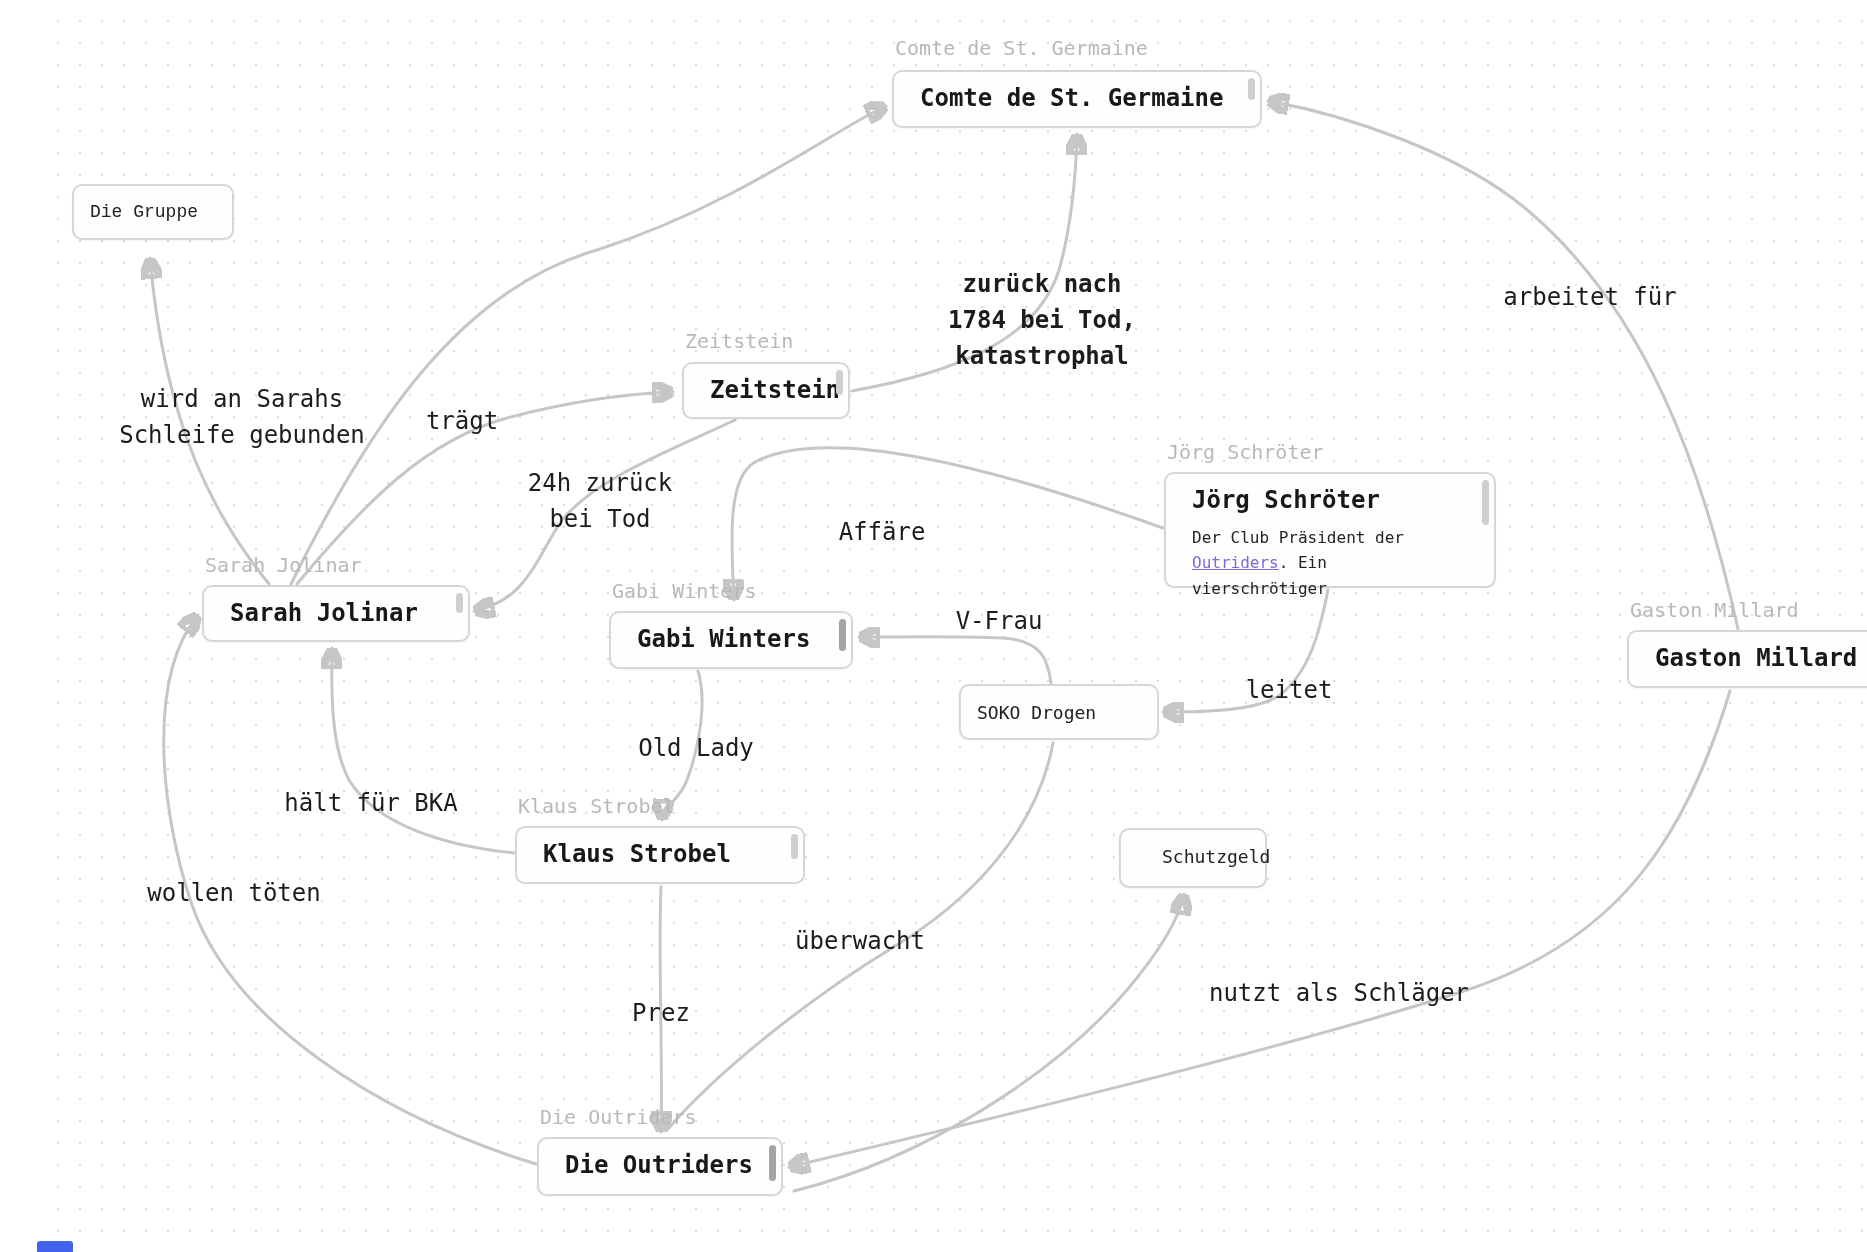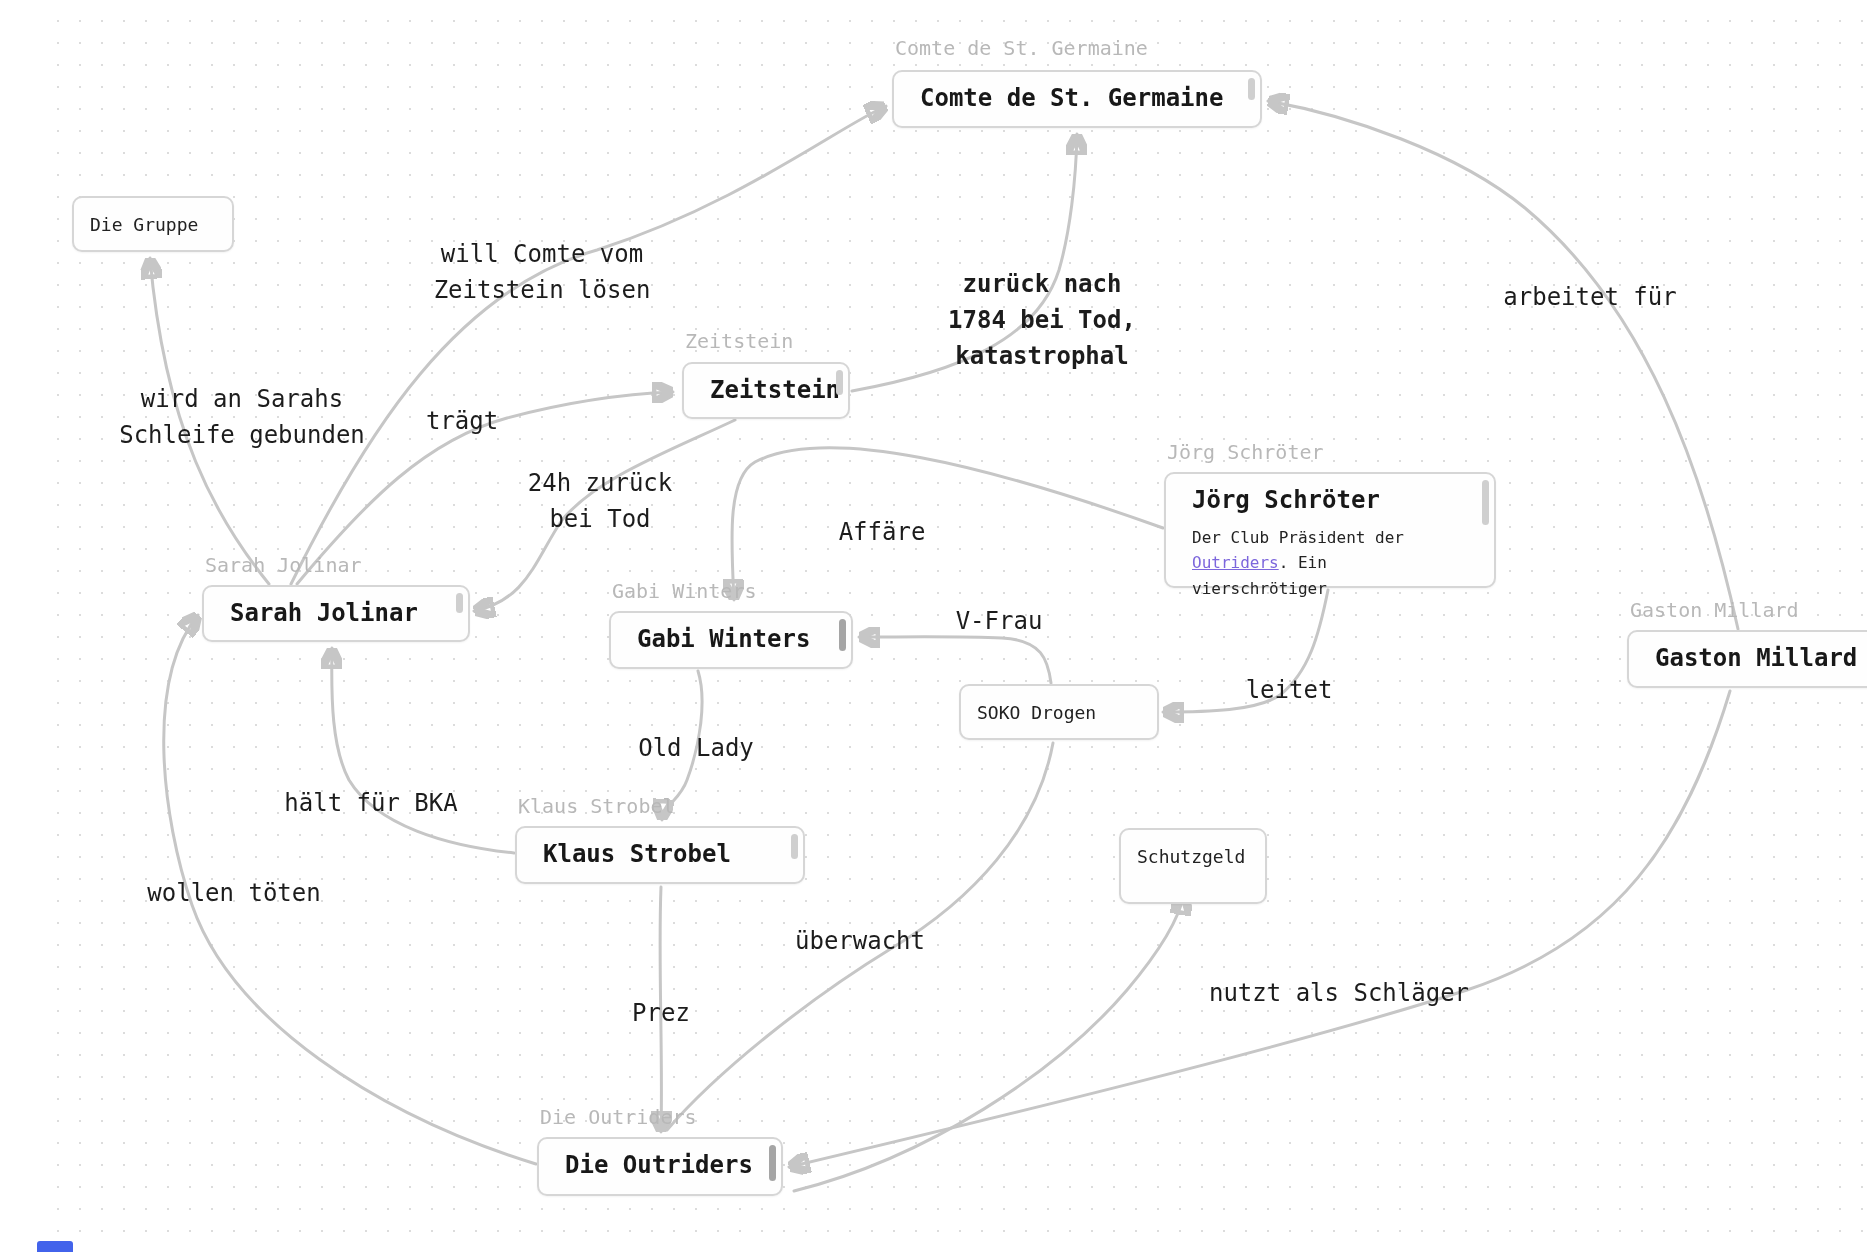--- a/index.html
+++ b/index.html
@@ -41,30 +41,30 @@
   .sbar{
     position:absolute;top:6px;right:5px;width:7px;border-radius:4px;background:#cfcfcf;
   }
   .sbar.dark{background:#a5a5a5;}
   .edge-label{
     position:absolute;transform:translate(-50%,-50%);
     font-size:24px;line-height:1.5;color:#1c1c1c;
     white-space:pre-line;text-align:center;
   }
   
-  #node-die-gruppe{left:35px;top:196px;width:162px;height:56px;}
+  #node-die-gruppe{left:35px;top:184px;width:162px;height:56px;font-family:Liberation Mono, monospace;}
   #node-comte{left:855px;top:70px;width:370px;height:58px;}
   #node-zeitstein{left:645px;top:362px;width:168px;height:57px;}
   #node-joerg{left:1127px;top:472px;width:332px;height:116px;}
   #node-sarah{left:165px;top:585px;width:268px;height:57px;}
   #node-gabi{left:572px;top:611px;width:244px;height:58px;}
   #node-gaston{left:1590px;top:630px;width:272px;height:58px;}
   #node-soko{left:922px;top:684px;width:200px;height:56px;}
   #node-klaus{left:478px;top:826px;width:290px;height:58px;}
-  #node-schutzgeld{left:1082px;top:828px;width:148px;height:76px;}
+  #node-schutzgeld{left:1082px;top:828px;width:148px;height:60px;padding-left:25px;}
   #node-outriders{left:500px;top:1137px;width:246px;height:59px;}
   
   #cap-comte{left:858px;top:36px;}
   #cap-zeitstein{left:648px;top:329px;}
   #cap-joerg{left:1130px;top:440px;}
   #cap-sarah{left:168px;top:553px;}
   #cap-gabi{left:575px;top:579px;}
   #cap-gaston{left:1593px;top:598px;}
   #cap-klaus{left:481px;top:794px;}
   #cap-outriders{left:503px;top:1105px;}
@@ -182,22 +182,20 @@
 
   <div class="node node-small" id="node-schutzgeld">
     <div class="node-title">Schutzgeld</div>
   </div>
 
   <div class="node" id="node-outriders">
     <div class="node-title">Die Outriders</div>
     <div class="sbar dark" id="sb-outriders"></div>
   </div>
 
-  <div class="edge-label" id="el-will-comte">will Comte vom
-Zeitstein lösen</div>
   <div class="edge-label" id="el-wird-an">wird an Sarahs
 Schleife gebunden</div>
   <div class="edge-label" id="el-traegt">trägt</div>
   <div class="edge-label" id="el-zurueck">zurück nach
 1784 bei Tod,
 katastrophal</div>
   <div class="edge-label" id="el-arbeitet">arbeitet für</div>
   <div class="edge-label" id="el-24h">24h zurück
 bei Tod</div>
   <div class="edge-label" id="el-affaere">Affäre</div>

